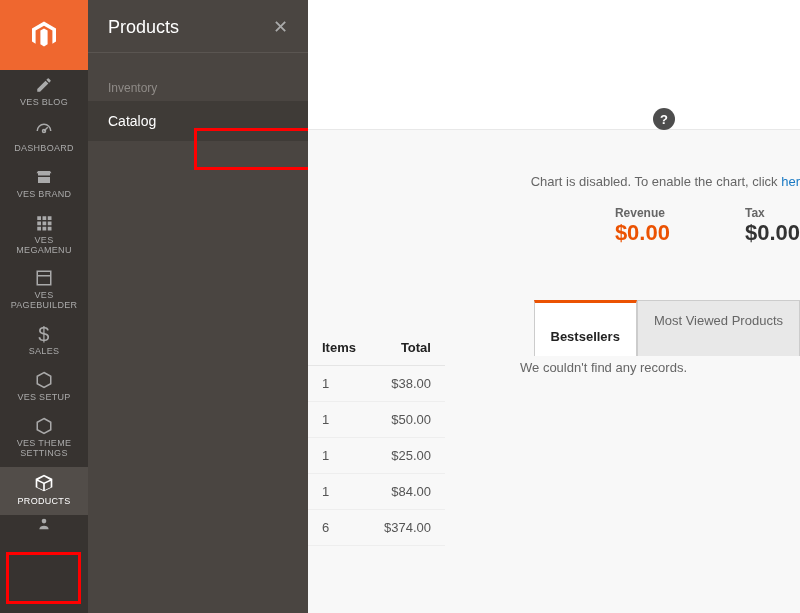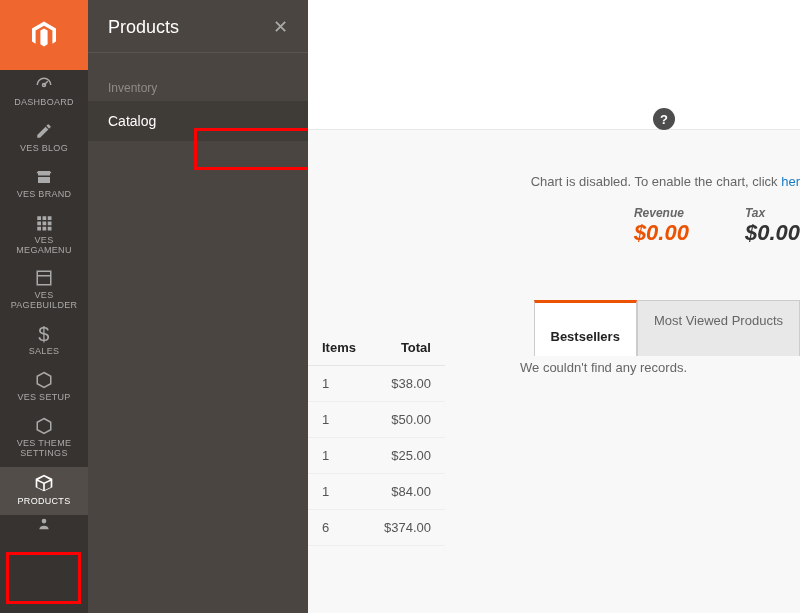--- a/index.html
+++ b/index.html
@@ -21,21 +21,21 @@
   .submenu .group-title { color:#8f8b87; font-size:12px; padding:18px 20px 6px 20px; }
   .submenu a.link { display:block; padding:12px 20px; font-size:14px; color:#fff; text-decoration:none; cursor:pointer; }
   .submenu a.link.catalog { background:#3f3b37; }
   .submenu .highlight-catalog { position:absolute; left:110px; top:128px; width:198px; height:42px; border:3px solid #ff0000; pointer-events:none; transform:translateX(-4px); }
   .main { flex:1; background:#fff; display:flex; flex-direction:column; position:relative; }
   .topbar { height:130px; background:#fff; border-bottom:1px solid #e8e8e8; position:relative; }
   .help { position:absolute; left:345px; top:108px; width:22px; height:22px; border-radius:50%; background:#4d4d4d; color:#fff; display:flex; align-items:center; justify-content:center; font-size:13px; font-weight:bold; cursor:pointer; }
   .content { flex:1; background:#f8f8f8; padding:20px 0 0 18px; position:relative; overflow:hidden; }
   .chart-msg { position:absolute; right:0; top:44px; font-size:13px; color:#666; }
   .chart-msg a { color:#1979c3; text-decoration:none; }
-  .stats { position:absolute; right:0; top:76px; display:flex; gap:56px;font-style:italic; }
+  .stats { position:absolute; right:0; top:76px; display:flex; gap:75px; }
   .stat .label { font-size:12px; font-weight:700; color:#666; }
   .stat .value { font-size:22px; font-weight:700; margin-top:0px; }
   .stat.revenue .value { color:#eb5202; }
   .stat.tax .value { color:#333; }
   .tabs { position:absolute; right:0; top:170px; display:flex; }
   .tabs .tab { border:1px solid #ccc; border-bottom:none; background:#e8e8e8; color:#666; font-size:13px; padding:12px 16px; cursor:pointer; }
   .tabs .tab.active { background:#fff; color:#222; font-weight:600; border-top:3px solid #eb5202; padding-top:26px; }
   .norec { position:absolute; right:0; top:230px; width:280px; font-size:13px; color:#666; text-align:left; }
   .table-partial { position:absolute; left:0; top:200px; }
   .table-partial table { border-collapse:collapse; }
@@ -52,36 +52,36 @@
   <div class="rail">
     <div class="logo-box">
       <svg viewBox="0 0 100 100" width="30" height="30">
           <polygon points="50,5 90,28 90,72 78,79 78,35 50,19 22,35 22,79 10,72 10,28" fill="#fff"></polygon>
           <polygon points="50,88 62,81 62,35 50,28 38,35 38,81" fill="#fff"></polygon>
         </svg>
     </div>
 
     <a class="item">
       <span class="icon">
+        <svg width="18" height="18" viewBox="0 0 24 24" fill="#aaa">
+            <path d="M3 17.25V21h3.75L17.81 9.94l-3.75-3.75L3 17.25zM20.71 7.04a1 1 0 000-1.41l-2.34-2.34a1 1 0 00-1.41 0l-1.83 1.83 3.75 3.75 1.83-1.83z"></path>
+          </svg>
+      </span>
+      <span class="label">VES BLOG</span>
+    </a>
+
+    <a class="item">
+      <span class="icon">
         <svg width="18" height="18" viewBox="0 0 24 24" fill="none" stroke="#aaa" stroke-width="2">
             <path d="M12 14a2 2 0 100-4 2 2 0 000 4z"></path>
             <path d="M21 12a9 9 0 10-18 0"></path>
             <path d="M12 12l5-5"></path>
           </svg>
       </span>
       <span class="label">DASHBOARD</span>
-    </a>
-
-    <a class="item">
-      <span class="icon">
-        <svg width="18" height="18" viewBox="0 0 24 24" fill="#aaa">
-            <path d="M3 17.25V21h3.75L17.81 9.94l-3.75-3.75L3 17.25zM20.71 7.04a1 1 0 000-1.41l-2.34-2.34a1 1 0 00-1.41 0l-1.83 1.83 3.75 3.75 1.83-1.83z"></path>
-          </svg>
-      </span>
-      <span class="label">VES BLOG</span>
     </a>
 
     <a class="item">
       <span class="icon">
         <svg width="18" height="18" viewBox="0 0 24 24" fill="#aaa">
             <path d="M4 10V4h16v6H4zm0 2h16v8H4v-8z"></path>
             <path d="M2 7l2-3h16l2 3H2z"></path>
           </svg>
       </span>
       <span class="label">VES BRAND</span>

